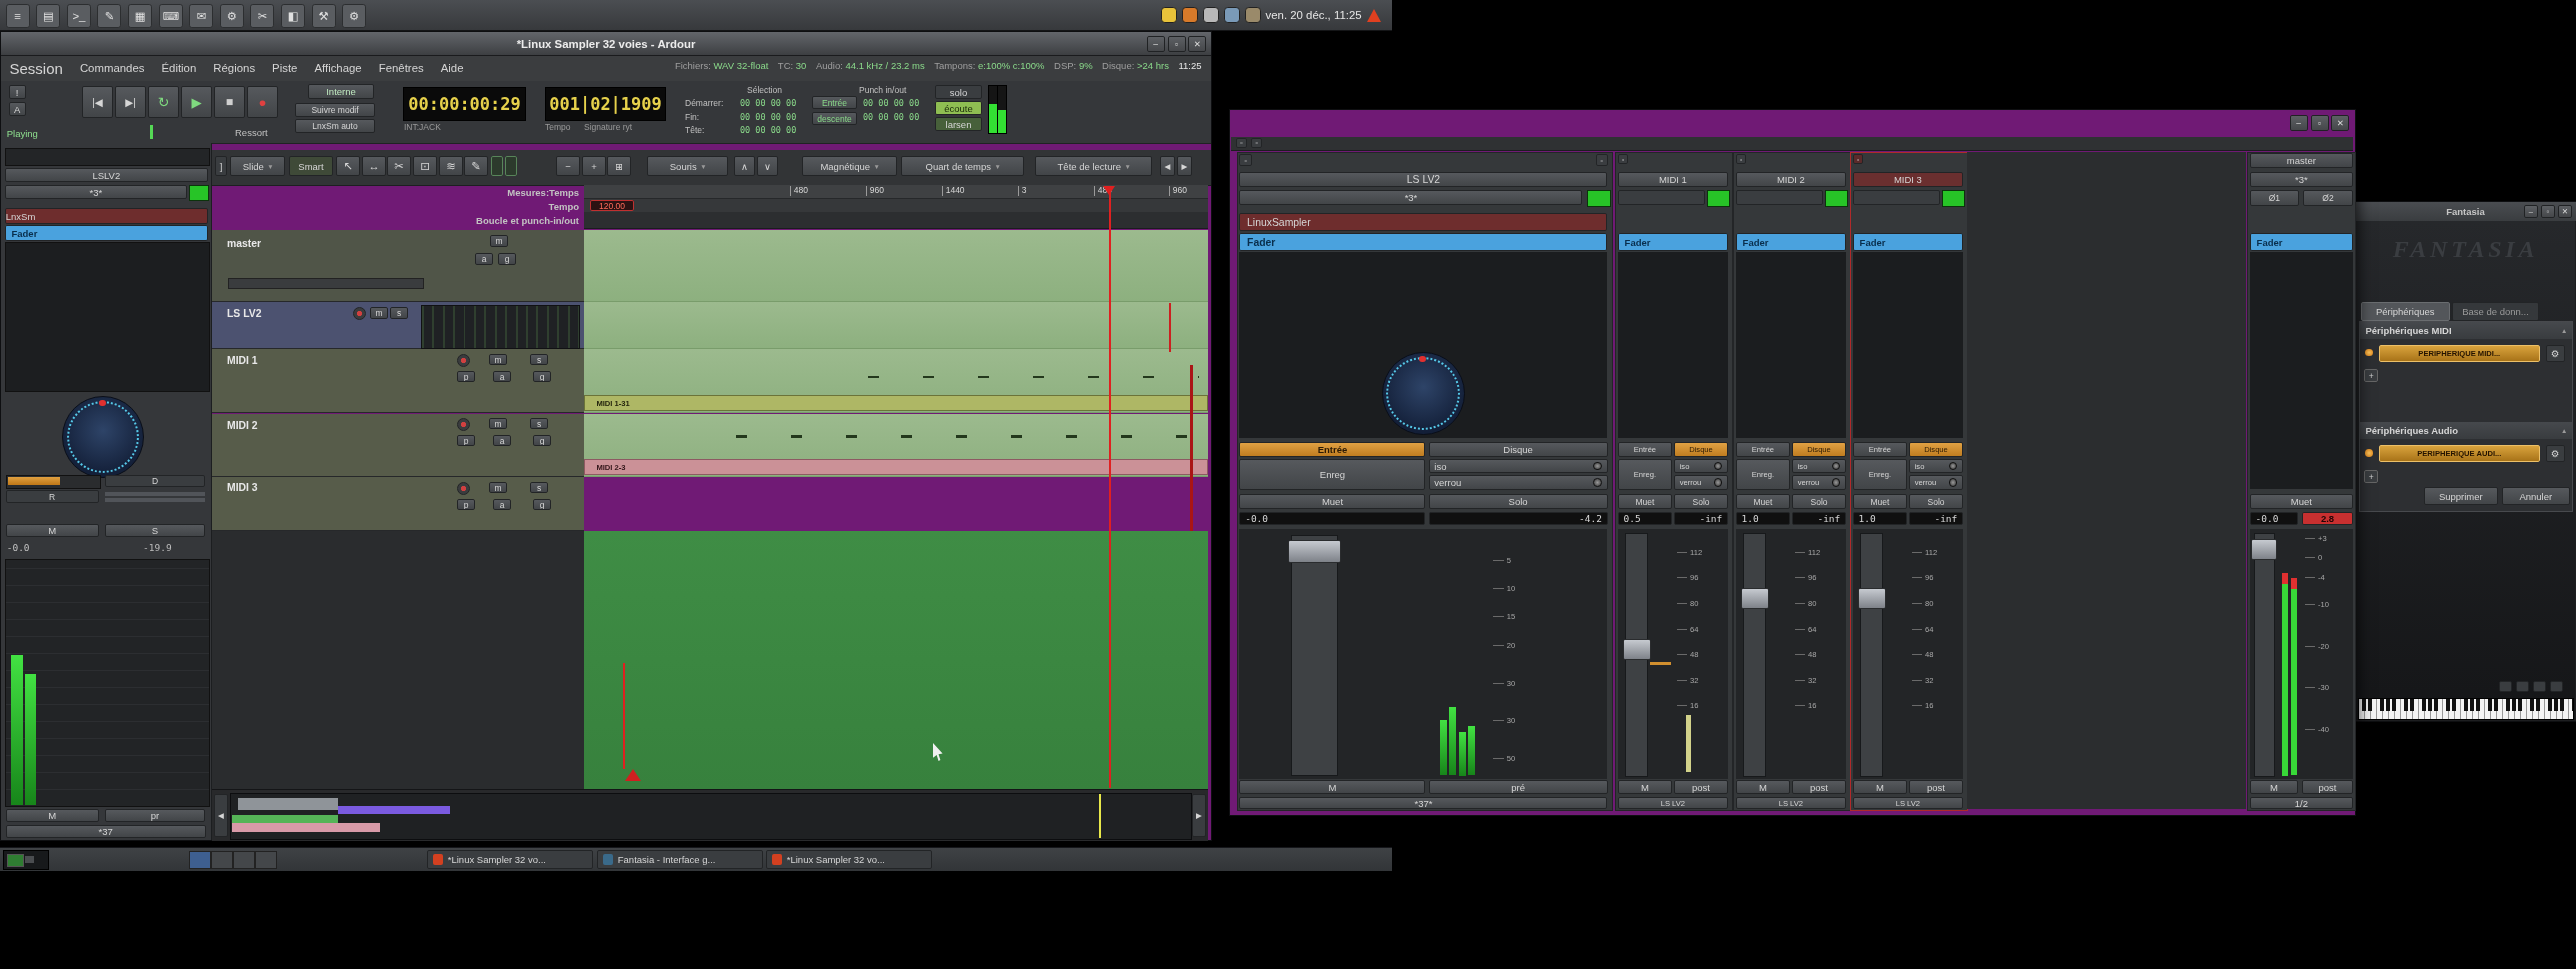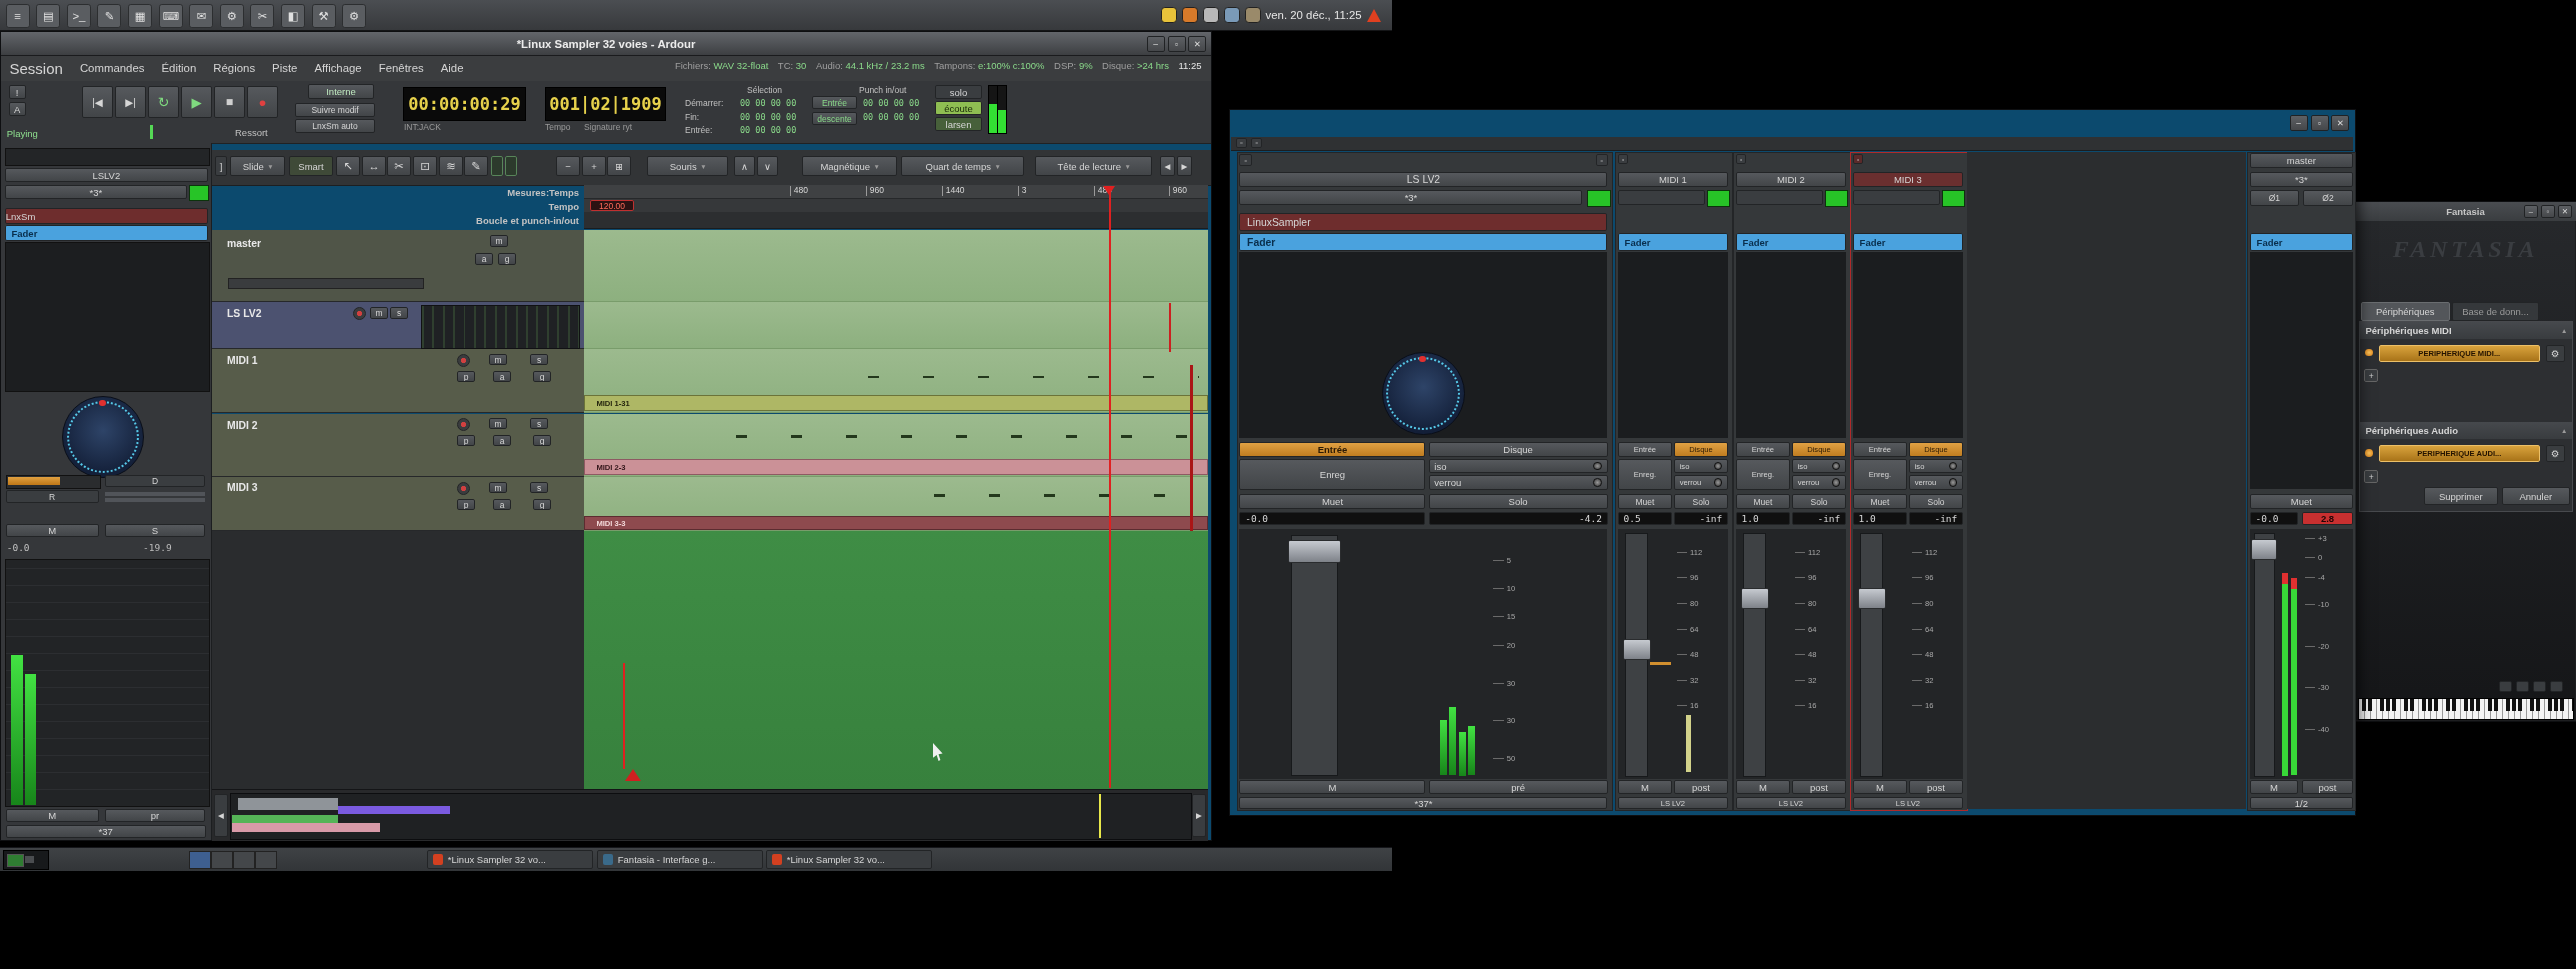--- a/index.html
+++ b/index.html
@@ -10,21 +10,21 @@
   background:linear-gradient(#56595d,#424548);border:0.9px solid #222426;border-radius:1.9px;
   color:#d6d6d6;font-size:9.5px;white-space:nowrap;overflow:hidden;box-sizing:border-box}
 .flat{background:#3a3d40}
 .combo::after{content:"▾";font-size:7.6px;color:#9a9a9a;margin-left:4.7px}
 .lbl{position:absolute;font-size:9.5px;color:#c2c2c2;white-space:nowrap}
 .mono{font-family:"DejaVu Sans Mono",monospace}
 .grn{color:#8ad98a}
 .clock{position:absolute;background:#0a0a0a;border:0.9px solid #000;color:#e6d14b;
   font-family:"DejaVu Sans Mono",monospace;font-weight:bold;font-size:17px;
   display:flex;align-items:center;justify-content:center}
-.win{position:absolute;background:#0c4a6e;border:0.9px solid #0e0f11;box-shadow:2.8px 3.8px 13.3px rgba(0,0,0,.65)}
+.win{position:absolute;background:#701a75;border:0.9px solid #0e0f11;box-shadow:2.8px 3.8px 13.3px rgba(0,0,0,.65)}
 .tbar{position:absolute;left:0;right:0;top:0;background:linear-gradient(#63666b,#3d3f42);
   border-bottom:0.9px solid #1a1b1d;display:flex;align-items:center;justify-content:center;
   font-weight:bold;color:#ececec}
 .wctl{position:absolute;display:flex;gap:2.8px}
 .wctl span{width:16px;height:14px;background:linear-gradient(#5d6064,#45474a);border:0.9px solid #202224;
   border-radius:1.9px;font-size:8.5px;display:flex;align-items:center;justify-content:center;color:#ddd}
 .tick{position:absolute;font-size:7.6px;color:#a8a8a8;display:flex;align-items:center;line-height:1}
 .tick::before{content:"";display:inline-block;width:10.4px;height:0.9px;background:#6a6a6a;margin-right:2.8px}
 .rtick{position:absolute;font-size:8.5px;color:#d8d8d8;display:flex;align-items:flex-start;line-height:1}
 .rtick::before{content:"";display:inline-block;width:0.9px;height:10.4px;background:#9a9a9a;margin-right:2.8px}
@@ -150,21 +150,21 @@
   <div class="clock" style="left:402px;top:55px;width:121px;height:32px">00:00:00:29</div>
   <span class="lbl" style="left:403px;top:90px;font-size:8.5px;color:#9a9a9a">INT:JACK</span>
   <div class="clock" style="left:544px;top:55px;width:119px;height:32px">001|02|1909</div>
   <span class="lbl" style="left:544px;top:90px;font-size:8.5px;color:#9a9a9a">Tempo</span>
   <span class="lbl" style="left:583px;top:90px;font-size:8.5px;color:#9a9a9a">Signature ryt</span>
 
   <span class="lbl" style="left:746px;top:53px;font-size:8.5px">Sélection</span>
   <span class="lbl" style="left:858px;top:53px;font-size:8.5px">Punch in/out</span>
   <span class="lbl" style="left:684px;top:66px;font-size:8.5px">Démarrer:</span>
   <span class="lbl" style="left:684px;top:80px;font-size:8.5px">Fin:</span>
-  <span class="lbl" style="left:684px;top:93px;font-size:8.5px">Entrée:</span>
+  <span class="lbl" style="left:684px;top:93px;font-size:8.5px">Tête:</span>
   <span class="lbl mono grn" style="left:739px;top:66px;font-size:8.5px">00 00 00 00</span>
   <span class="lbl mono grn" style="left:739px;top:80px;font-size:8.5px">00 00 00 00</span>
   <span class="lbl mono grn" style="left:739px;top:93px;font-size:8.5px">00 00 00 00</span>
   <div class="btn" style="left:811px;top:64px;width:45px;height:13.3px;font-size:8.5px;color:#8ad98a">Entrée</div>
   <div class="btn" style="left:811px;top:80px;width:45px;height:13.3px;font-size:8.5px;color:#8ad98a">descente</div>
   <span class="lbl mono grn" style="left:862px;top:66px;font-size:8.5px">00 00 00 00</span>
   <span class="lbl mono grn" style="left:862px;top:80px;font-size:8.5px">00 00 00 00</span>
 
   <div class="btn flat" style="left:934px;top:53px;width:47px;height:14px">solo</div>
   <div class="btn" style="left:934px;top:69px;width:47px;height:14px;background:#8fbe52;color:#1c2a0c">écoute</div>
@@ -302,26 +302,20 @@
   <div class="lane" style="top:317px;height:64px">
     <div class="note" style="left:284px;top:26.5px;width:331px"></div>
     <div class="region" style="top:46px;height:16px;background:#aeb765;border-color:#6b7339">
       <span style="position:absolute;left:11.4px;top:2.8px;font-size:7.6px;font-weight:bold;color:#26260f">MIDI 1-31</span>
     </div>
   </div>
   <div class="lane" style="top:382px;height:63px">
     <div class="note" style="left:152px;top:21px;width:464px"></div>
     <div class="region" style="top:45px;height:16px;background:#cb9197;border-color:#8d5a62">
       <span style="position:absolute;left:11.4px;top:2.8px;font-size:7.6px;font-weight:bold;color:#33161a">MIDI 2-3</span>
-    </div>
-  </div>
-  <div class="lane" style="top:445px;height:54px">
-    <div class="note" style="left:350px;top:17px;width:265px"></div>
-    <div class="region" style="top:39px;height:14px;background:#8e4a4e;border-color:#5c2c30">
-      <span style="position:absolute;left:11.4px;top:1.9px;font-size:7.6px;font-weight:bold;color:#f2d8d8">MIDI 3-3</span>
     </div>
   </div>
   <div class="abs" style="left:583px;top:499px;width:624px;height:258px;background:linear-gradient(#3f8d45,#37813d)"></div>
   <div class="abs" style="left:211px;top:499px;width:372px;height:258px;background:#2a2c2e"></div>
 
   <div class="abs" style="left:1168px;top:271px;width:1.9px;height:49px;background:#cc2020;z-index:4"></div>
   <div class="abs" style="left:1189px;top:333px;width:2.8px;height:166px;background:#aa1515;z-index:4"></div>
   <div class="abs" style="left:622px;top:631px;width:1.9px;height:106px;background:#e02020;z-index:4"></div>
   <div class="abs" style="left:624px;top:737px;width:0;height:0;border-left:8.5px solid transparent;border-right:8.5px solid transparent;border-bottom:12.3px solid #d02020;z-index:4"></div>
   <div class="abs" style="left:1102px;top:154px;width:0;height:0;border-left:6.6px solid transparent;border-right:6.6px solid transparent;border-top:9.5px solid #e02020;z-index:6"></div>

